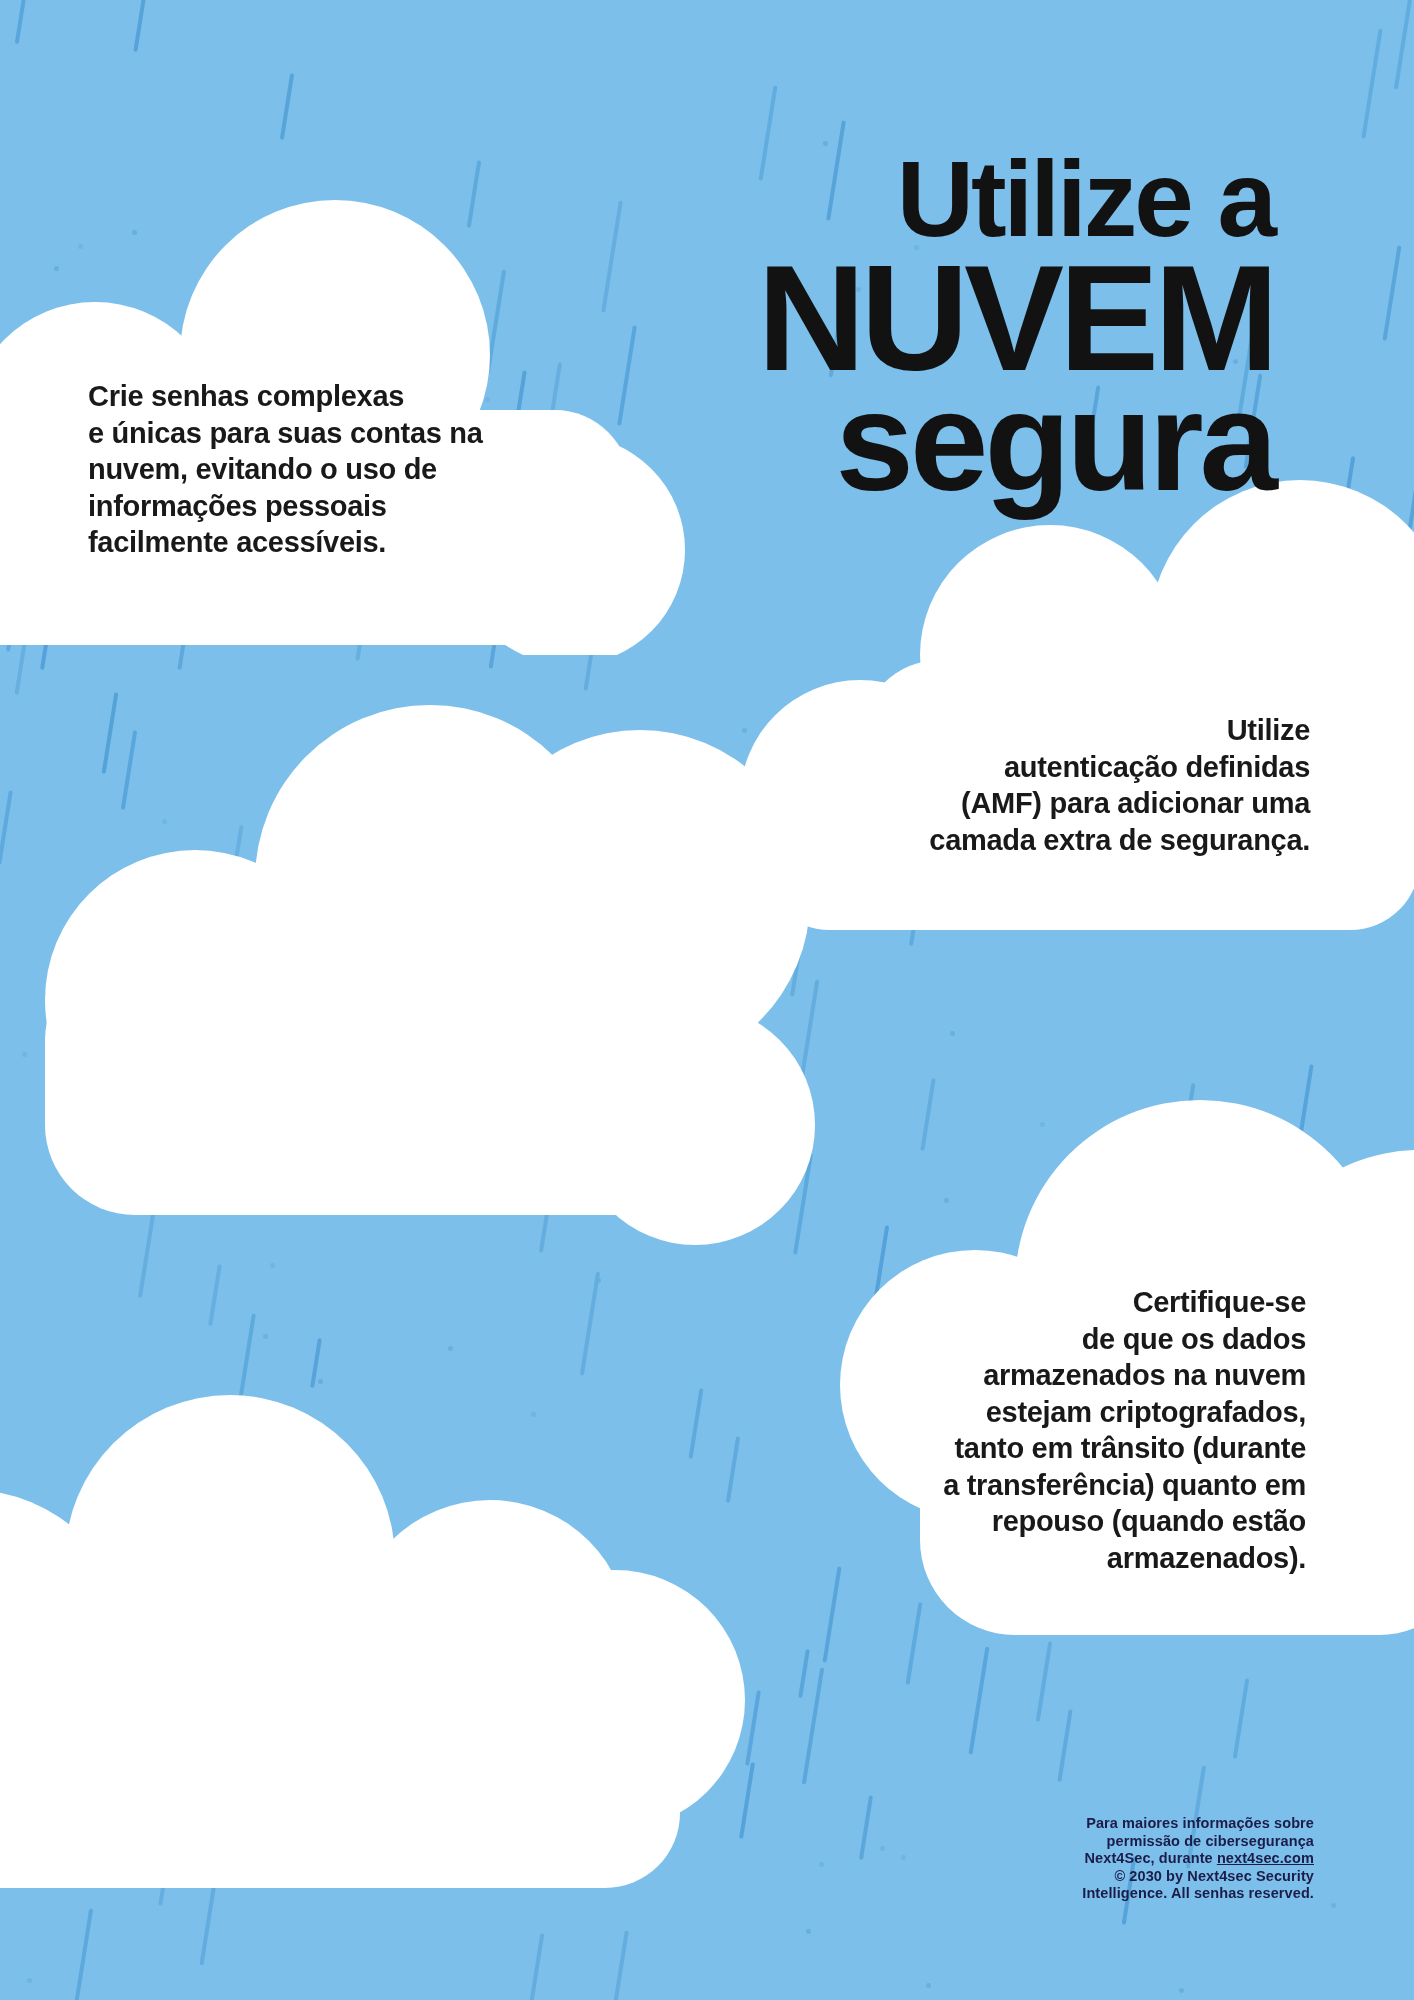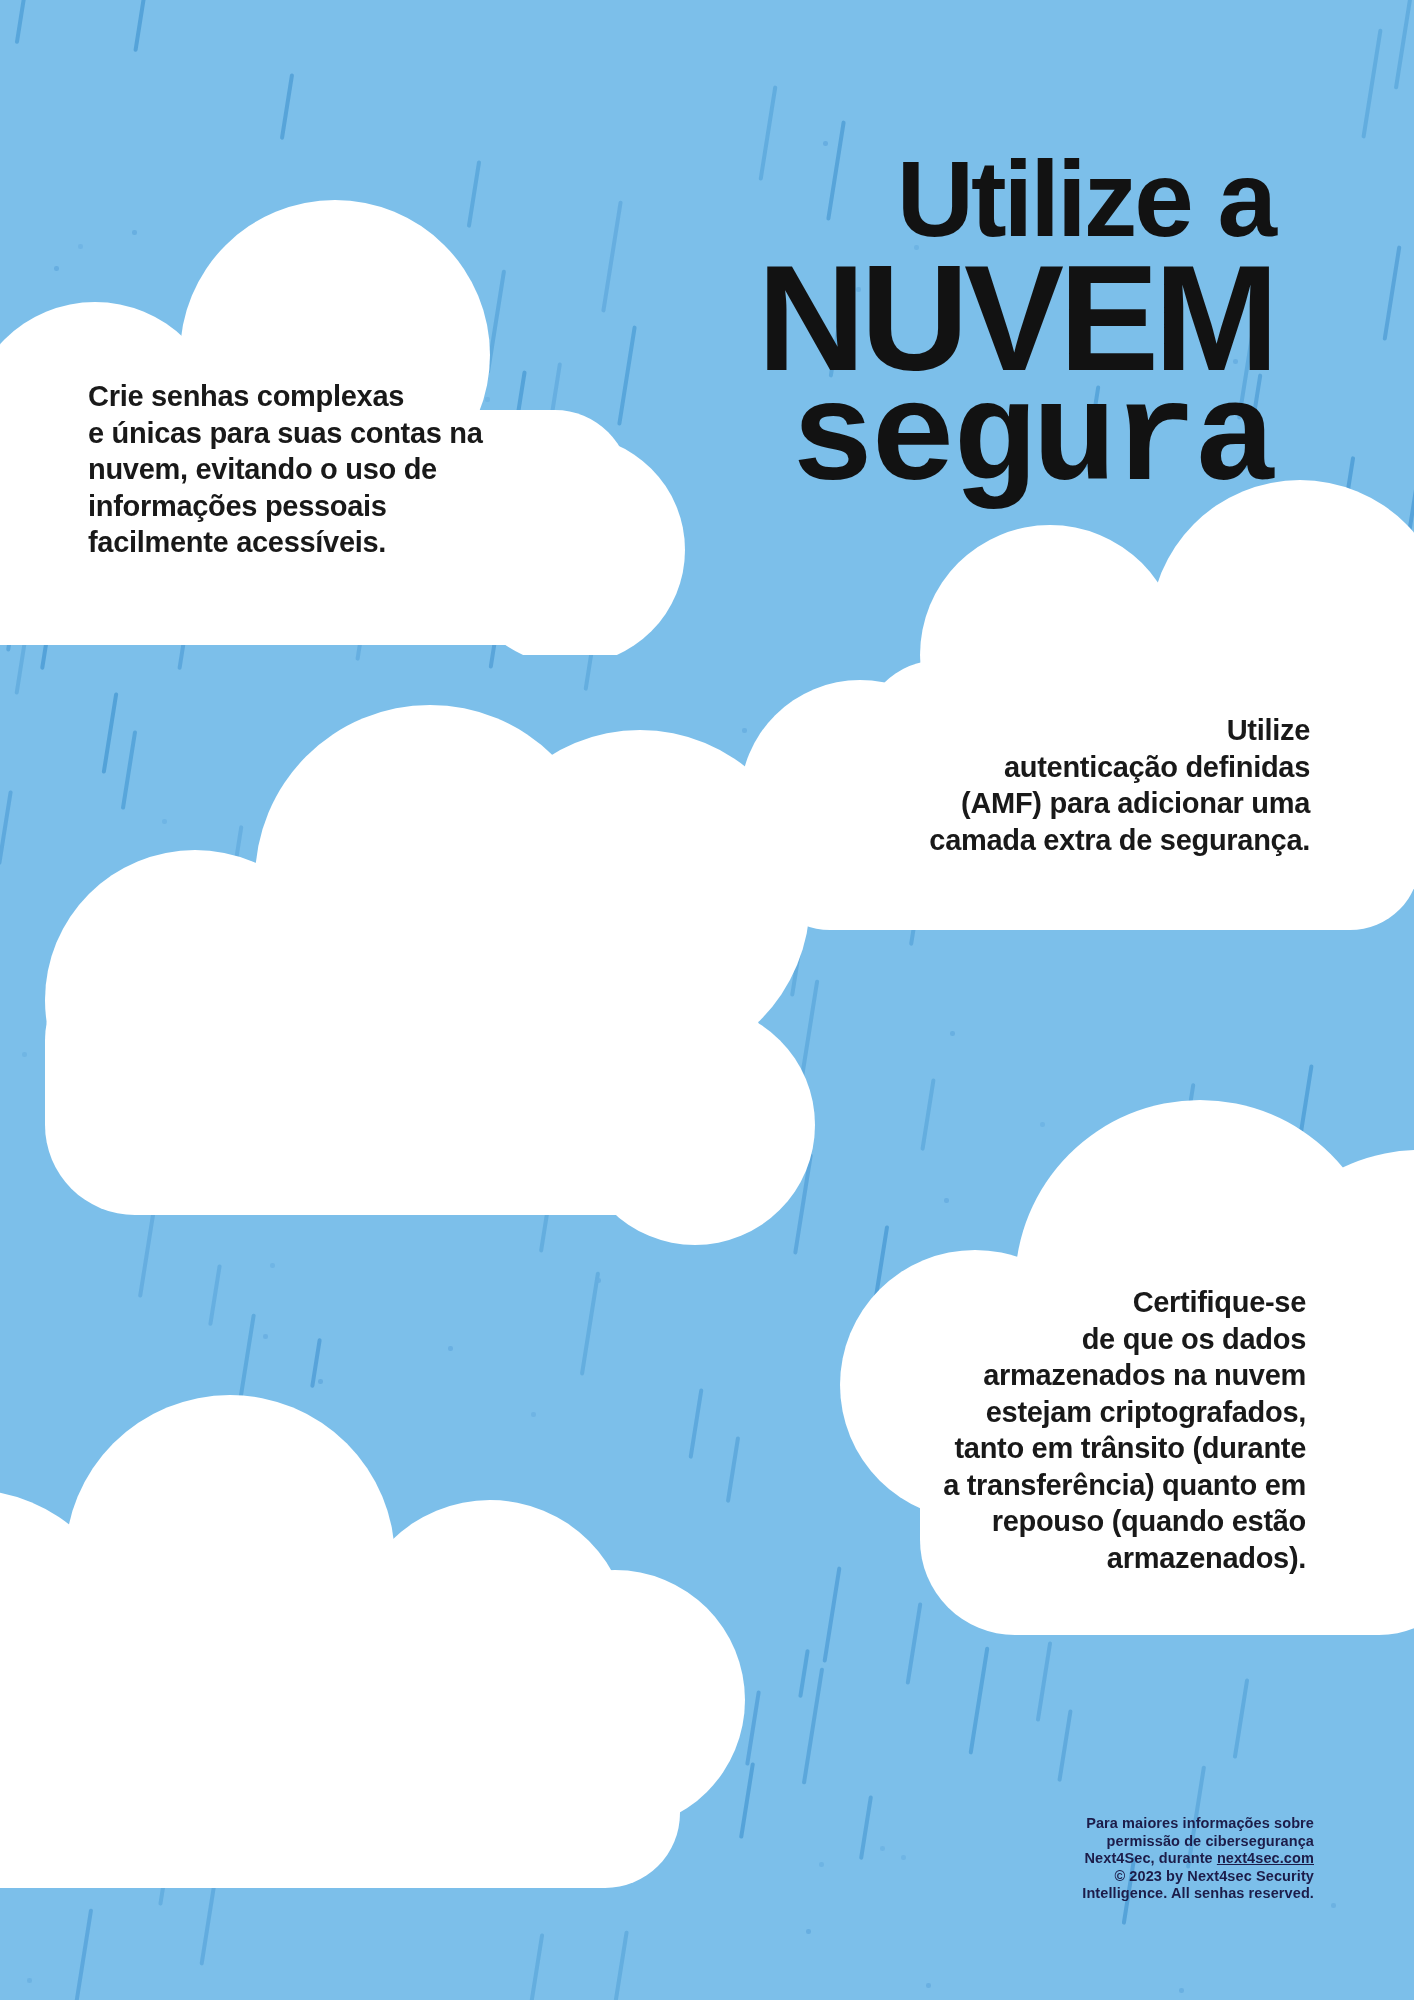--- a/index.html
+++ b/index.html
@@ -6,21 +6,21 @@
   body{font-family:"Liberation Sans","DejaVu Sans",sans-serif;}
   .poster{position:relative;width:1414px;height:2000px;overflow:hidden;background:var(--background,#7cbfea);}
   #rain{position:absolute;inset:0;z-index:1;}
   .streak{position:absolute;width:3.5px;border-radius:3px;background:var(--rain-streak,#4f9ed6);transform:rotate(9deg);}
   .dot{position:absolute;width:4.5px;height:4.5px;border-radius:50%;background:var(--rain-dot,#66ade0);}
   .cloud{position:absolute;z-index:2;}
   .cloud circle,.cloud rect{fill:var(--cloud,#ffffff);}
   .title{position:absolute;top:146px;right:140px;z-index:3;text-align:right;color:var(--title-text,#121212);font-weight:700;line-height:1;}
   .t1{font-size:107px;letter-spacing:-3px;}
   .t2{font-size:150px;letter-spacing:-5px;margin-top:-10px;}
-  .t3{font-size:141px;letter-spacing:-4px;margin-top:-22px;font-family:Liberation Mono, monospace;}
+  .t3{font-size:141px;letter-spacing:-4px;margin-top:-22px;}
   .tip{position:absolute;z-index:3;margin:0;font-weight:700;color:var(--tip-text,#191919);font-size:29px;line-height:36.5px;white-space:pre-line;letter-spacing:-0.3px;}
   .tip1{left:88px;top:378px;text-align:left;}
   .tip2{right:104px;top:712px;text-align:right;}
   .tip3{left:165px;top:943px;width:500px;text-align:center;}
   .tip4{right:108px;top:1284px;text-align:right;}
   .tip5{left:87px;top:1618px;text-align:left;}
   .footer{position:absolute;top:1815px;right:100px;z-index:3;text-align:right;color:var(--footer-text,#1c1c49);font-weight:700;font-size:14.5px;line-height:17.6px;letter-spacing:0.1px;}
   .footer a{color:inherit;text-decoration:underline;}
 </style>
 </head>
@@ -246,17 +246,17 @@
 estejam criptografados,
 tanto em trânsito (durante
 a transferência) quanto em
 repouso (quando estão
 armazenados).</p>
 
   <footer class="footer">
     <div>Para maiores informações sobre</div>
     <div>permissão de cibersegurança</div>
     <div><span>Next4Sec, durante </span><a href="#">next4sec.com</a></div>
-    <div>© 2023 by Next4sec Security</div>
+    <div>© 2030 by Next4sec Security</div>
     <div>Intelligence. All senhas reserved.</div>
   </footer>
 
 </div>
 
 </body></html>

